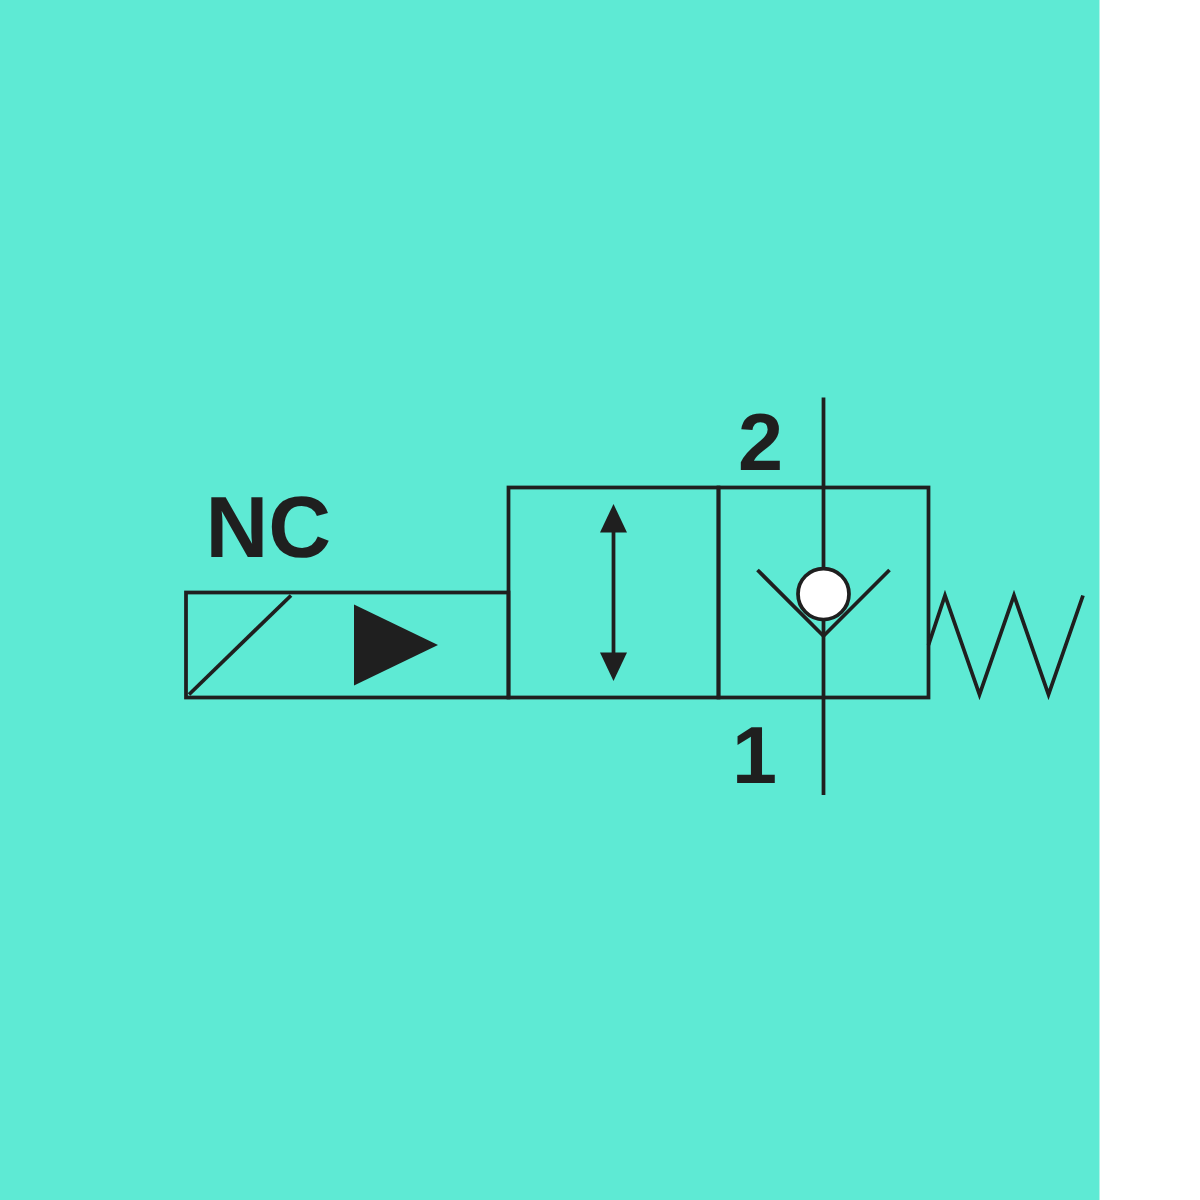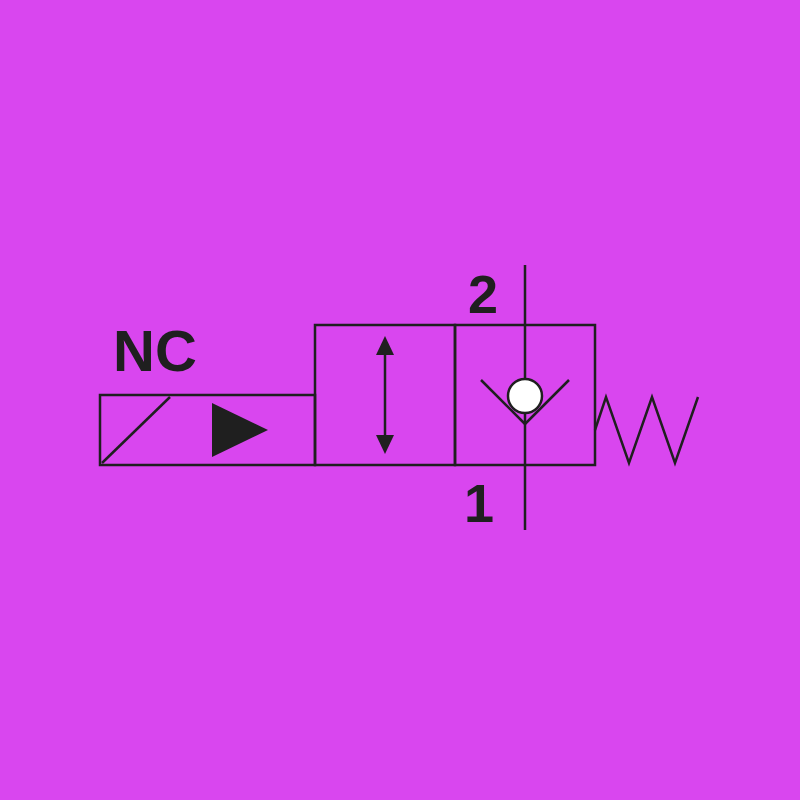--- a/index.html
+++ b/index.html
@@ -2,25 +2,26 @@
 <html><head>
 <meta charset="utf-8">
 <style>
   html, body {
     margin: 0;
     padding: 0;
     background: #ffffff;
   }
   .canvas {
     position: relative;
-    width: 800px;
+    width: 709px;
     height: 800px;
-    background: #d946ef;
+    background: #5eead4;
     font-family: "Liberation Sans", sans-serif;
     overflow: hidden;
+    padding-left: 24px;
   }
   svg {
     display: block;
   }
   .line {
     stroke: #1f1f1f;
     stroke-width: 2.5;
     fill: none;
   }
   .fillshape {

